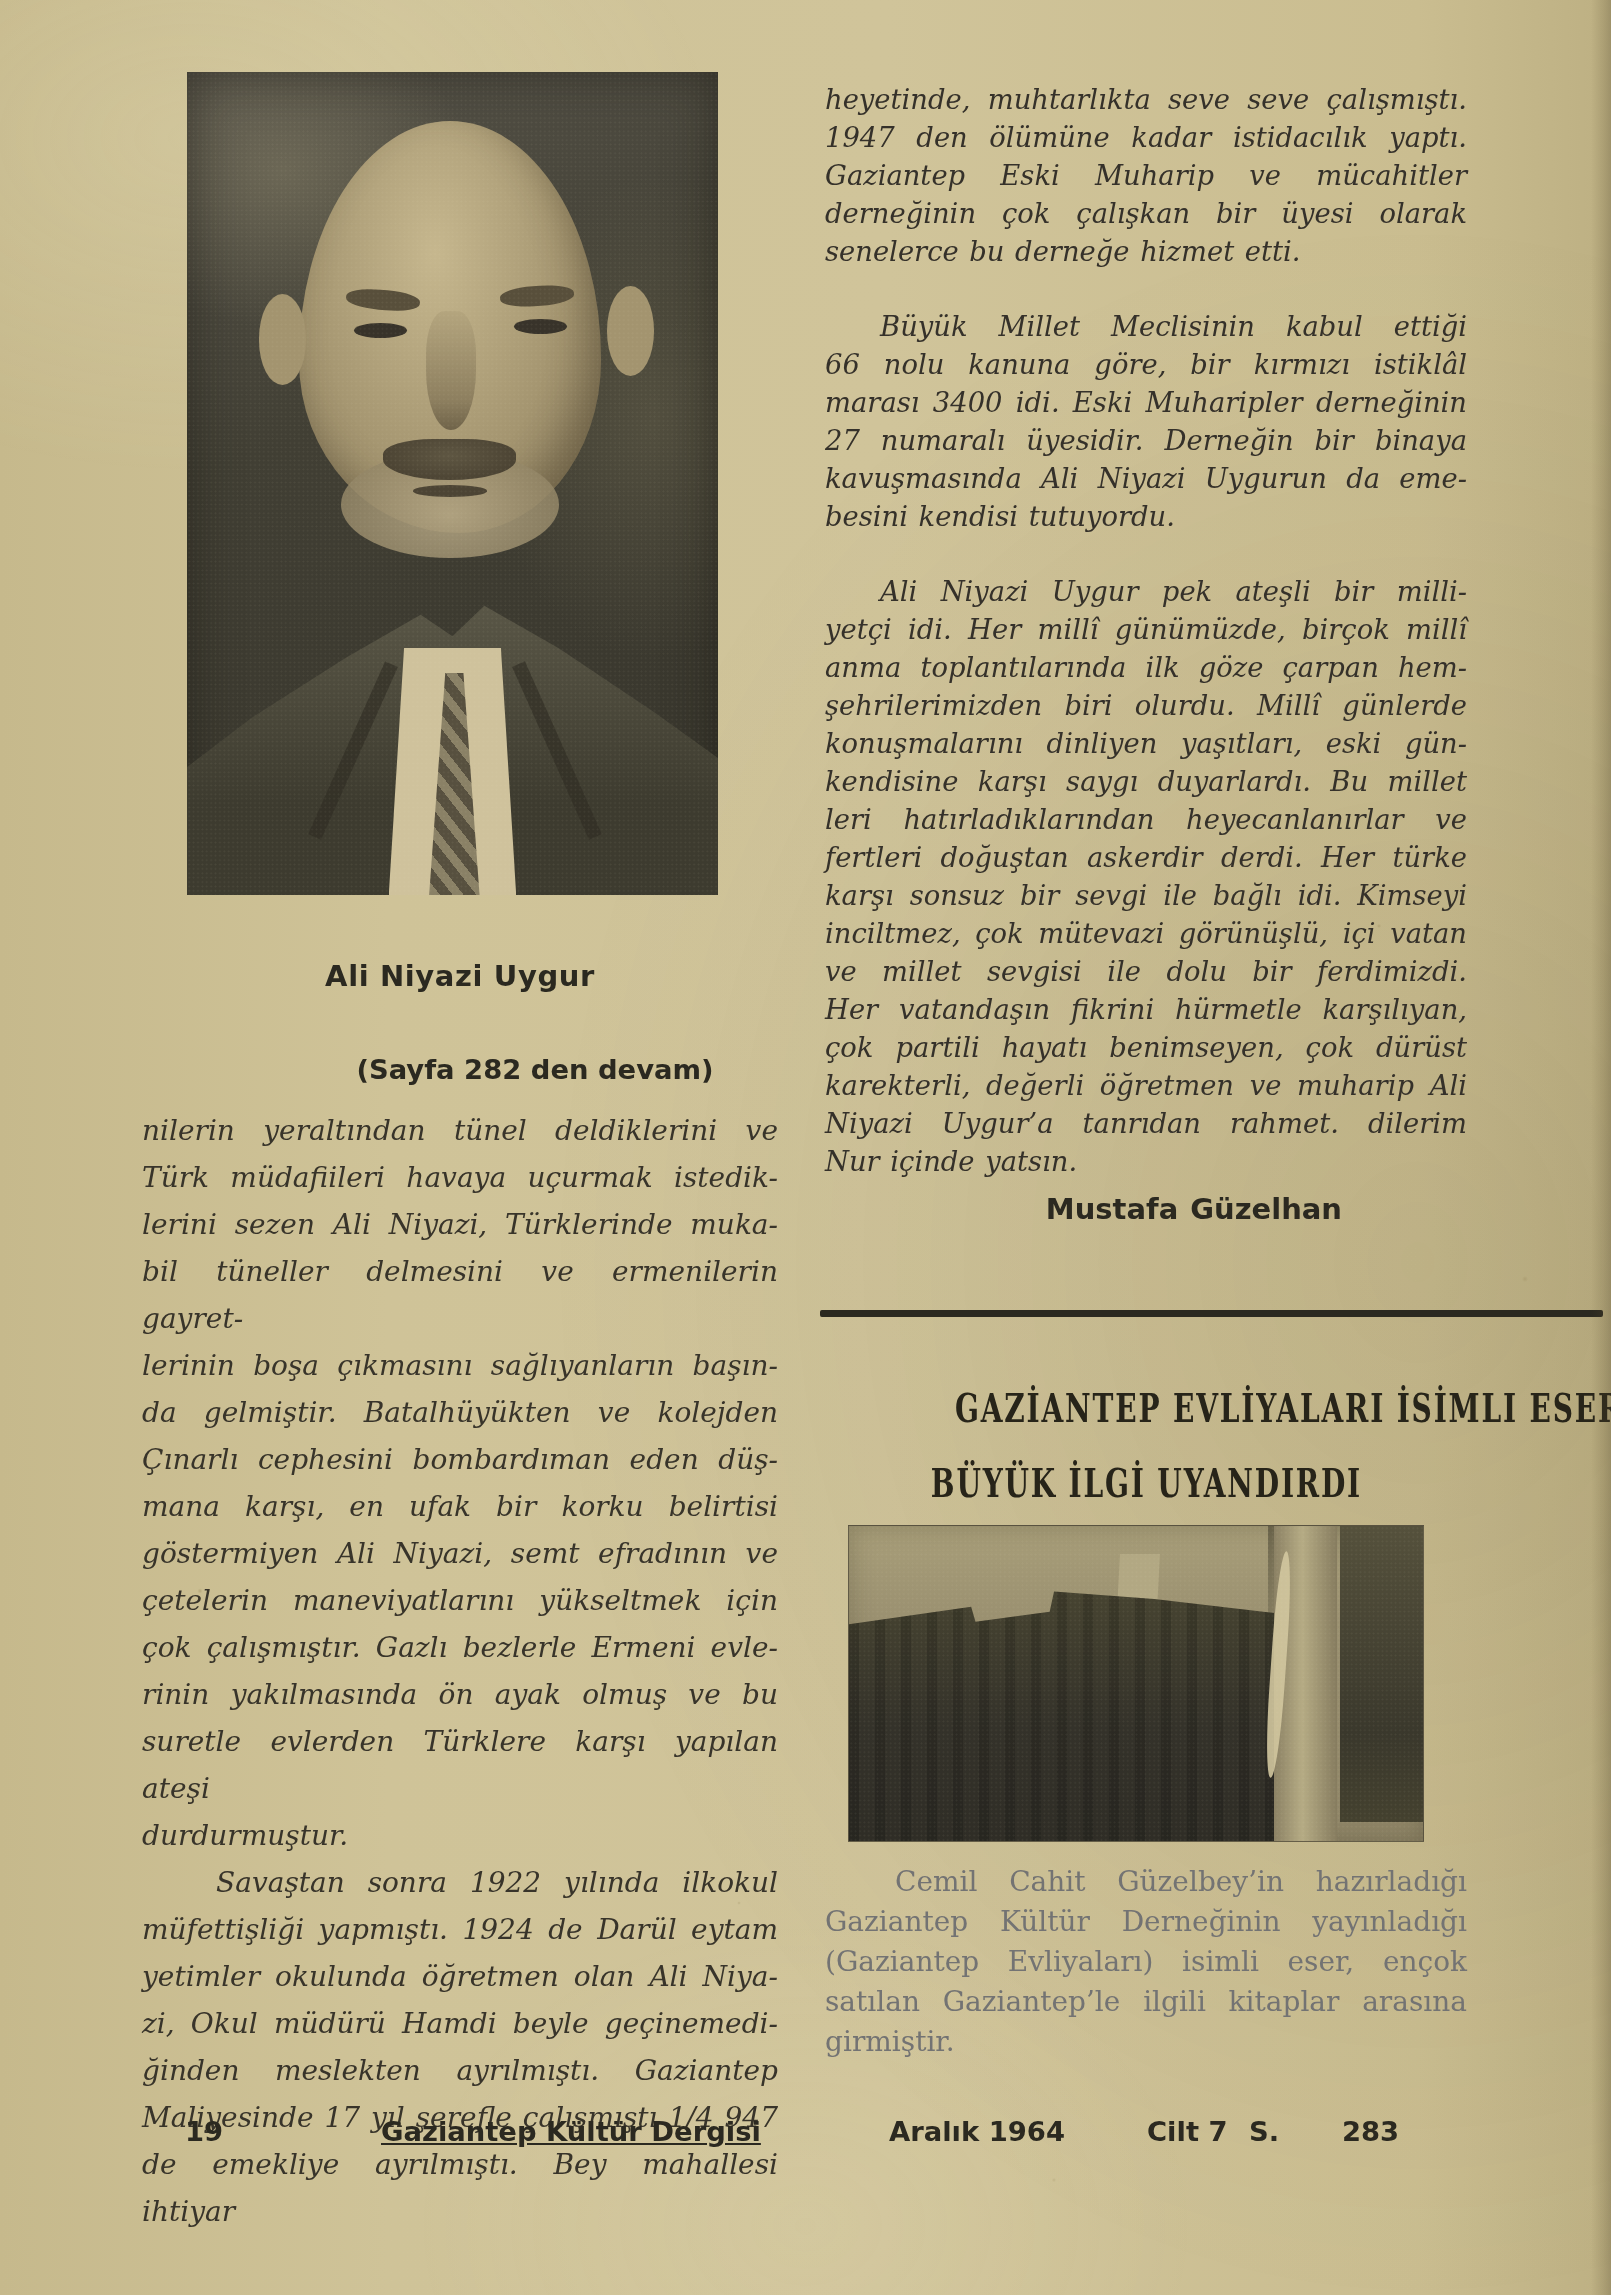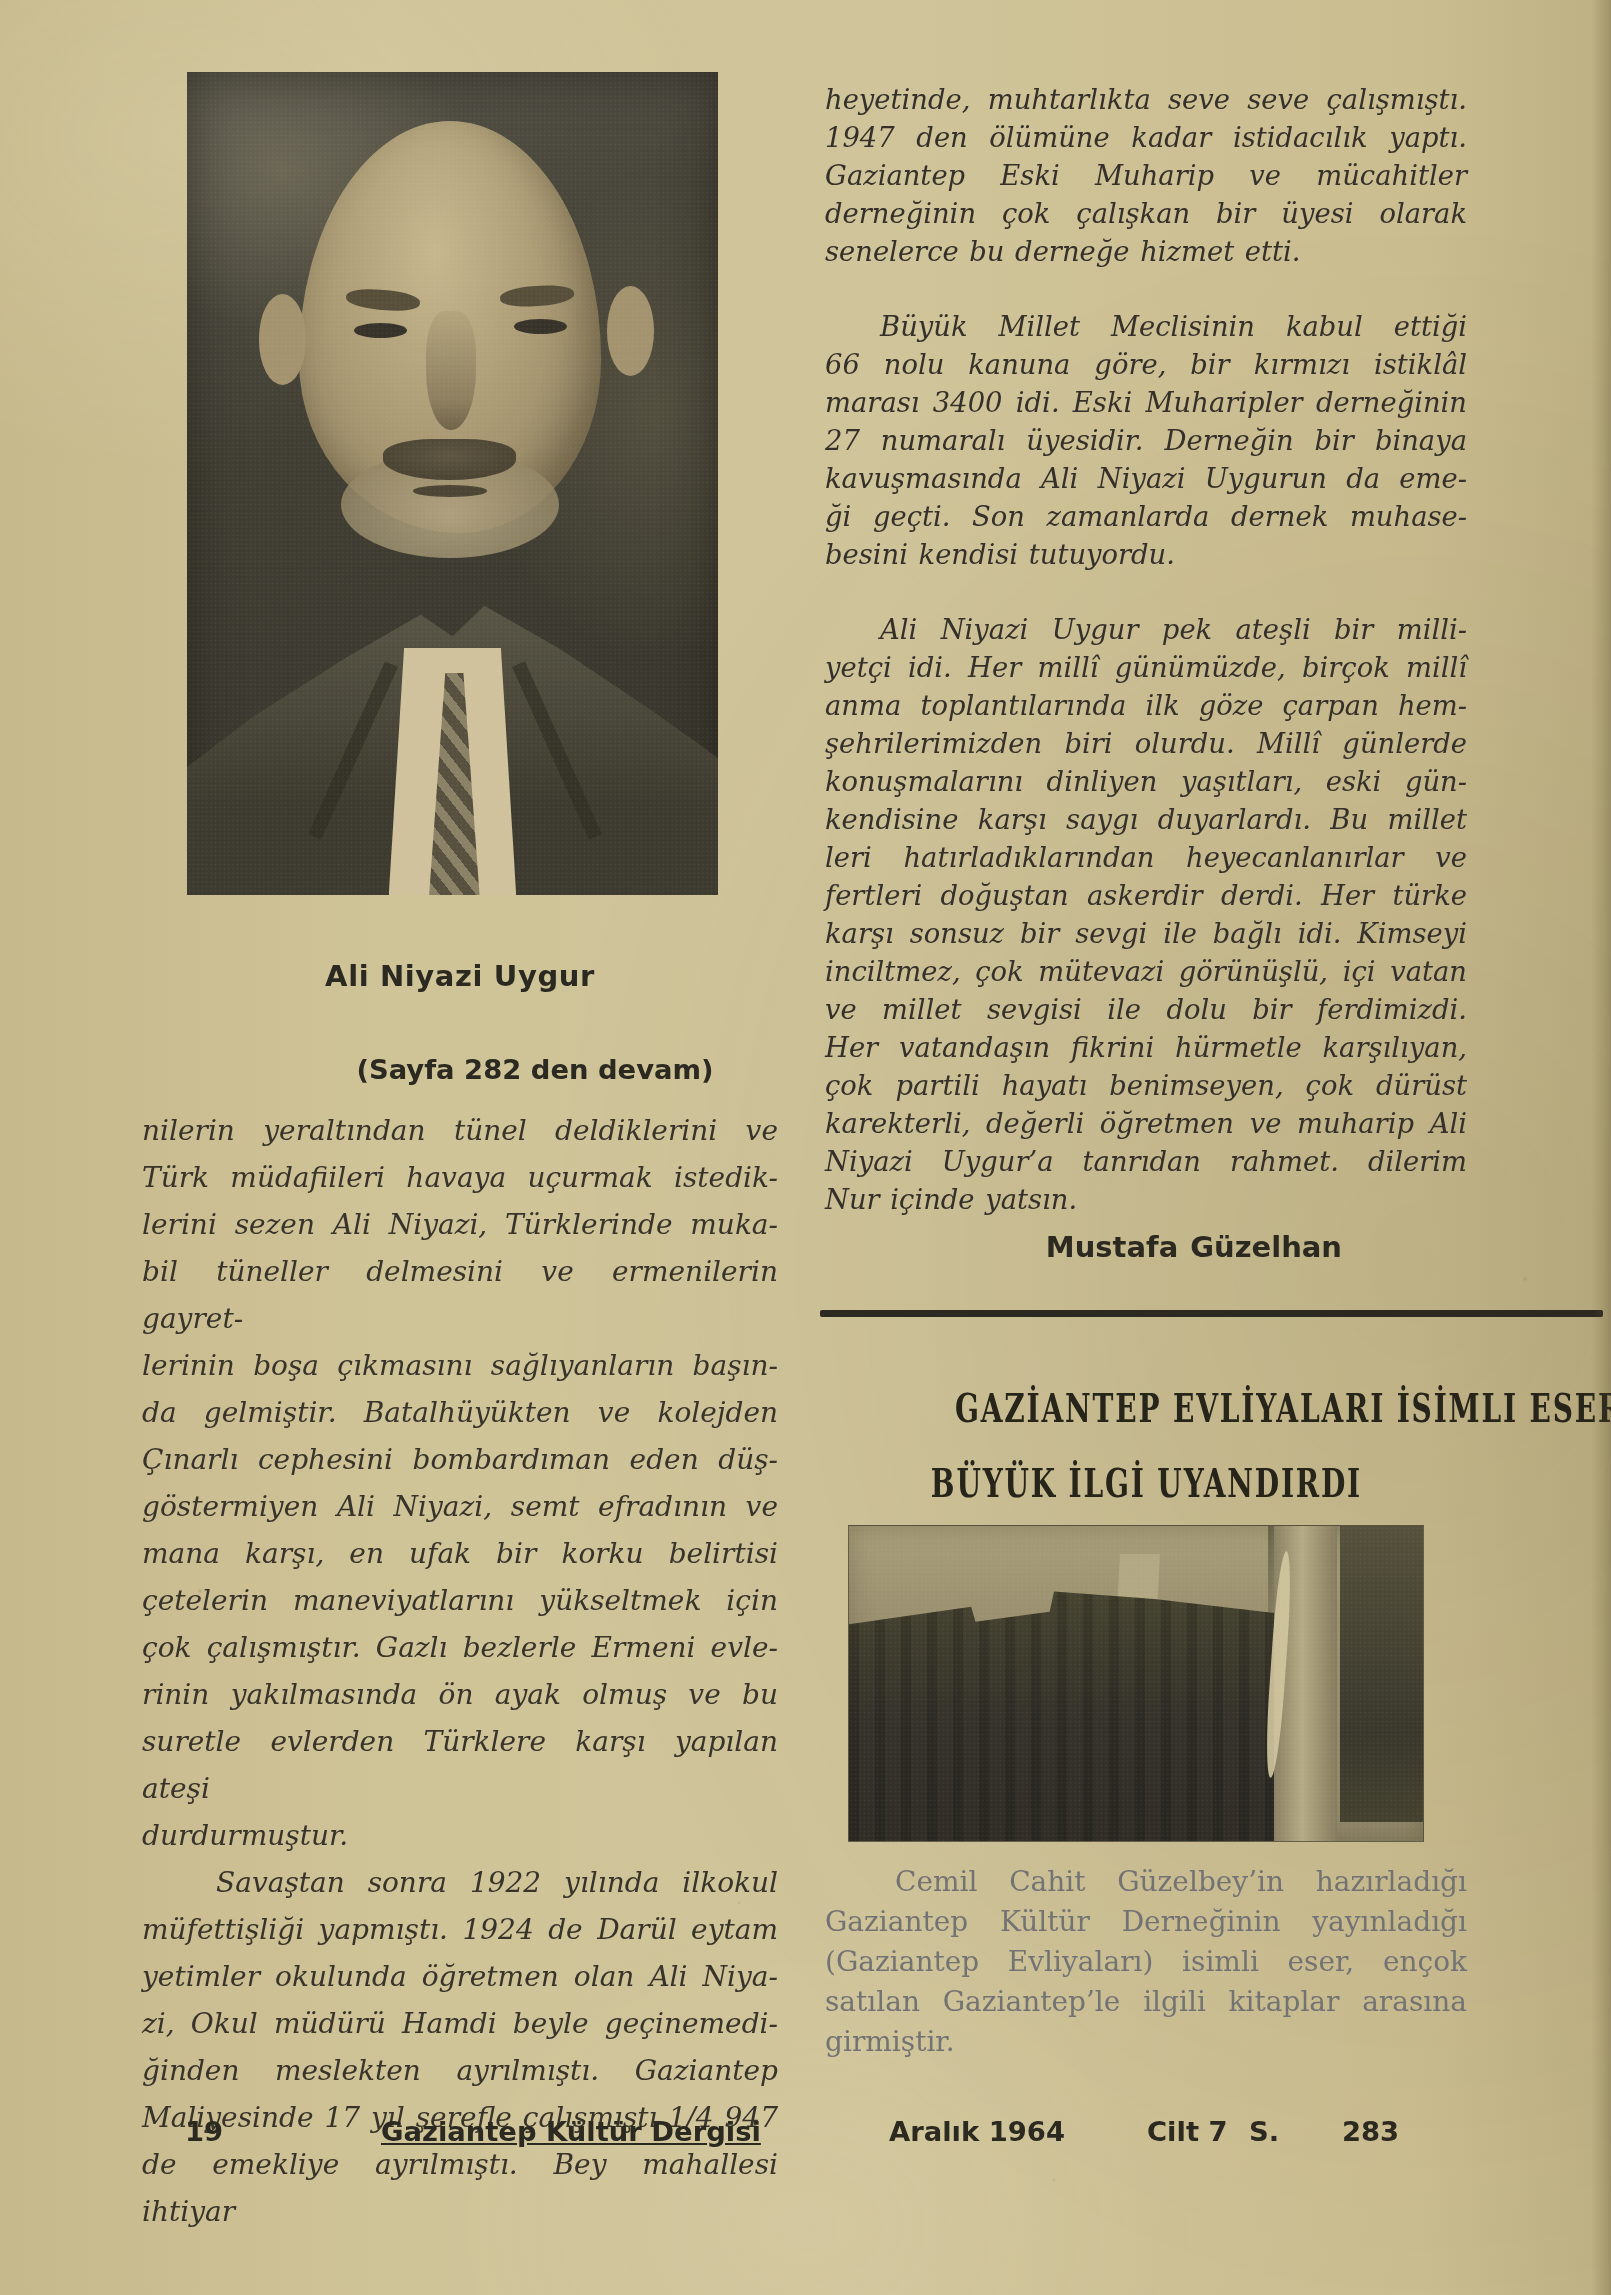--- a/index.html
+++ b/index.html
@@ -162,22 +162,22 @@
 
   <div class="body lc-body">
       <div class="para">
         <div class="tline">nilerin yeraltından tünel deldiklerini ve</div>
         <div class="tline">Türk müdafiileri havaya uçurmak istedik-</div>
         <div class="tline">lerini sezen Ali Niyazi, Türklerinde muka-</div>
         <div class="tline">bil tüneller delmesini ve ermenilerin gayret-</div>
         <div class="tline">lerinin boşa çıkmasını sağlıyanların başın-</div>
         <div class="tline">da gelmiştir. Batalhüyükten ve kolejden</div>
         <div class="tline">Çınarlı cephesini bombardıman eden düş-</div>
+        <div class="tline">mana karşı, en ufak bir korku belirtisi</div>
         <div class="tline">göstermiyen Ali Niyazi, semt efradının ve</div>
-        <div class="tline">mana karşı, en ufak bir korku belirtisi</div>
         <div class="tline">çetelerin maneviyatlarını yükseltmek için</div>
         <div class="tline">çok çalışmıştır. Gazlı bezlerle Ermeni evle-</div>
         <div class="tline">rinin yakılmasında ön ayak olmuş ve bu</div>
         <div class="tline">suretle evlerden Türklere karşı yapılan ateşi</div>
         <div class="tline lastline">durdurmuştur.</div>
       </div>
       <div class="para indented">
         <div class="tline">Savaştan sonra 1922 yılında ilkokul</div>
         <div class="tline">müfettişliği yapmıştı. 1924 de Darül eytam</div>
         <div class="tline">yetimler okulunda öğretmen olan Ali Niya-</div>
@@ -195,21 +195,20 @@
         <div class="tline">Gaziantep Eski Muharip ve mücahitler</div>
         <div class="tline">derneğinin çok çalışkan bir üyesi olarak</div>
         <div class="tline lastline">senelerce bu derneğe hizmet etti.</div>
       </div>
       <div class="para indented">
         <div class="tline">Büyük Millet Meclisinin kabul ettiği</div>
         <div class="tline">66 nolu kanuna göre, bir kırmızı istiklâl</div>
         <div class="tline">marası 3400 idi. Eski Muharipler derneğinin</div>
         <div class="tline">27 numaralı üyesidir. Derneğin bir binaya</div>
         <div class="tline">kavuşmasında Ali Niyazi Uygurun da eme-</div>
-        <div class="tline">ği geçti. Son zamanlarda dernek muhase-</div>
         <div class="tline lastline">besini kendisi tutuyordu.</div>
       </div>
       <div class="para indented">
         <div class="tline">Ali Niyazi Uygur pek ateşli bir milli-</div>
         <div class="tline">yetçi idi. Her millî günümüzde, birçok millî</div>
         <div class="tline">anma toplantılarında ilk göze çarpan hem-</div>
         <div class="tline">şehrilerimizden biri olurdu. Millî günlerde</div>
         <div class="tline">konuşmalarını dinliyen yaşıtları, eski gün-</div>
         <div class="tline">kendisine karşı saygı duyarlardı. Bu millet</div>
         <div class="tline">leri hatırladıklarından heyecanlanırlar ve</div>

